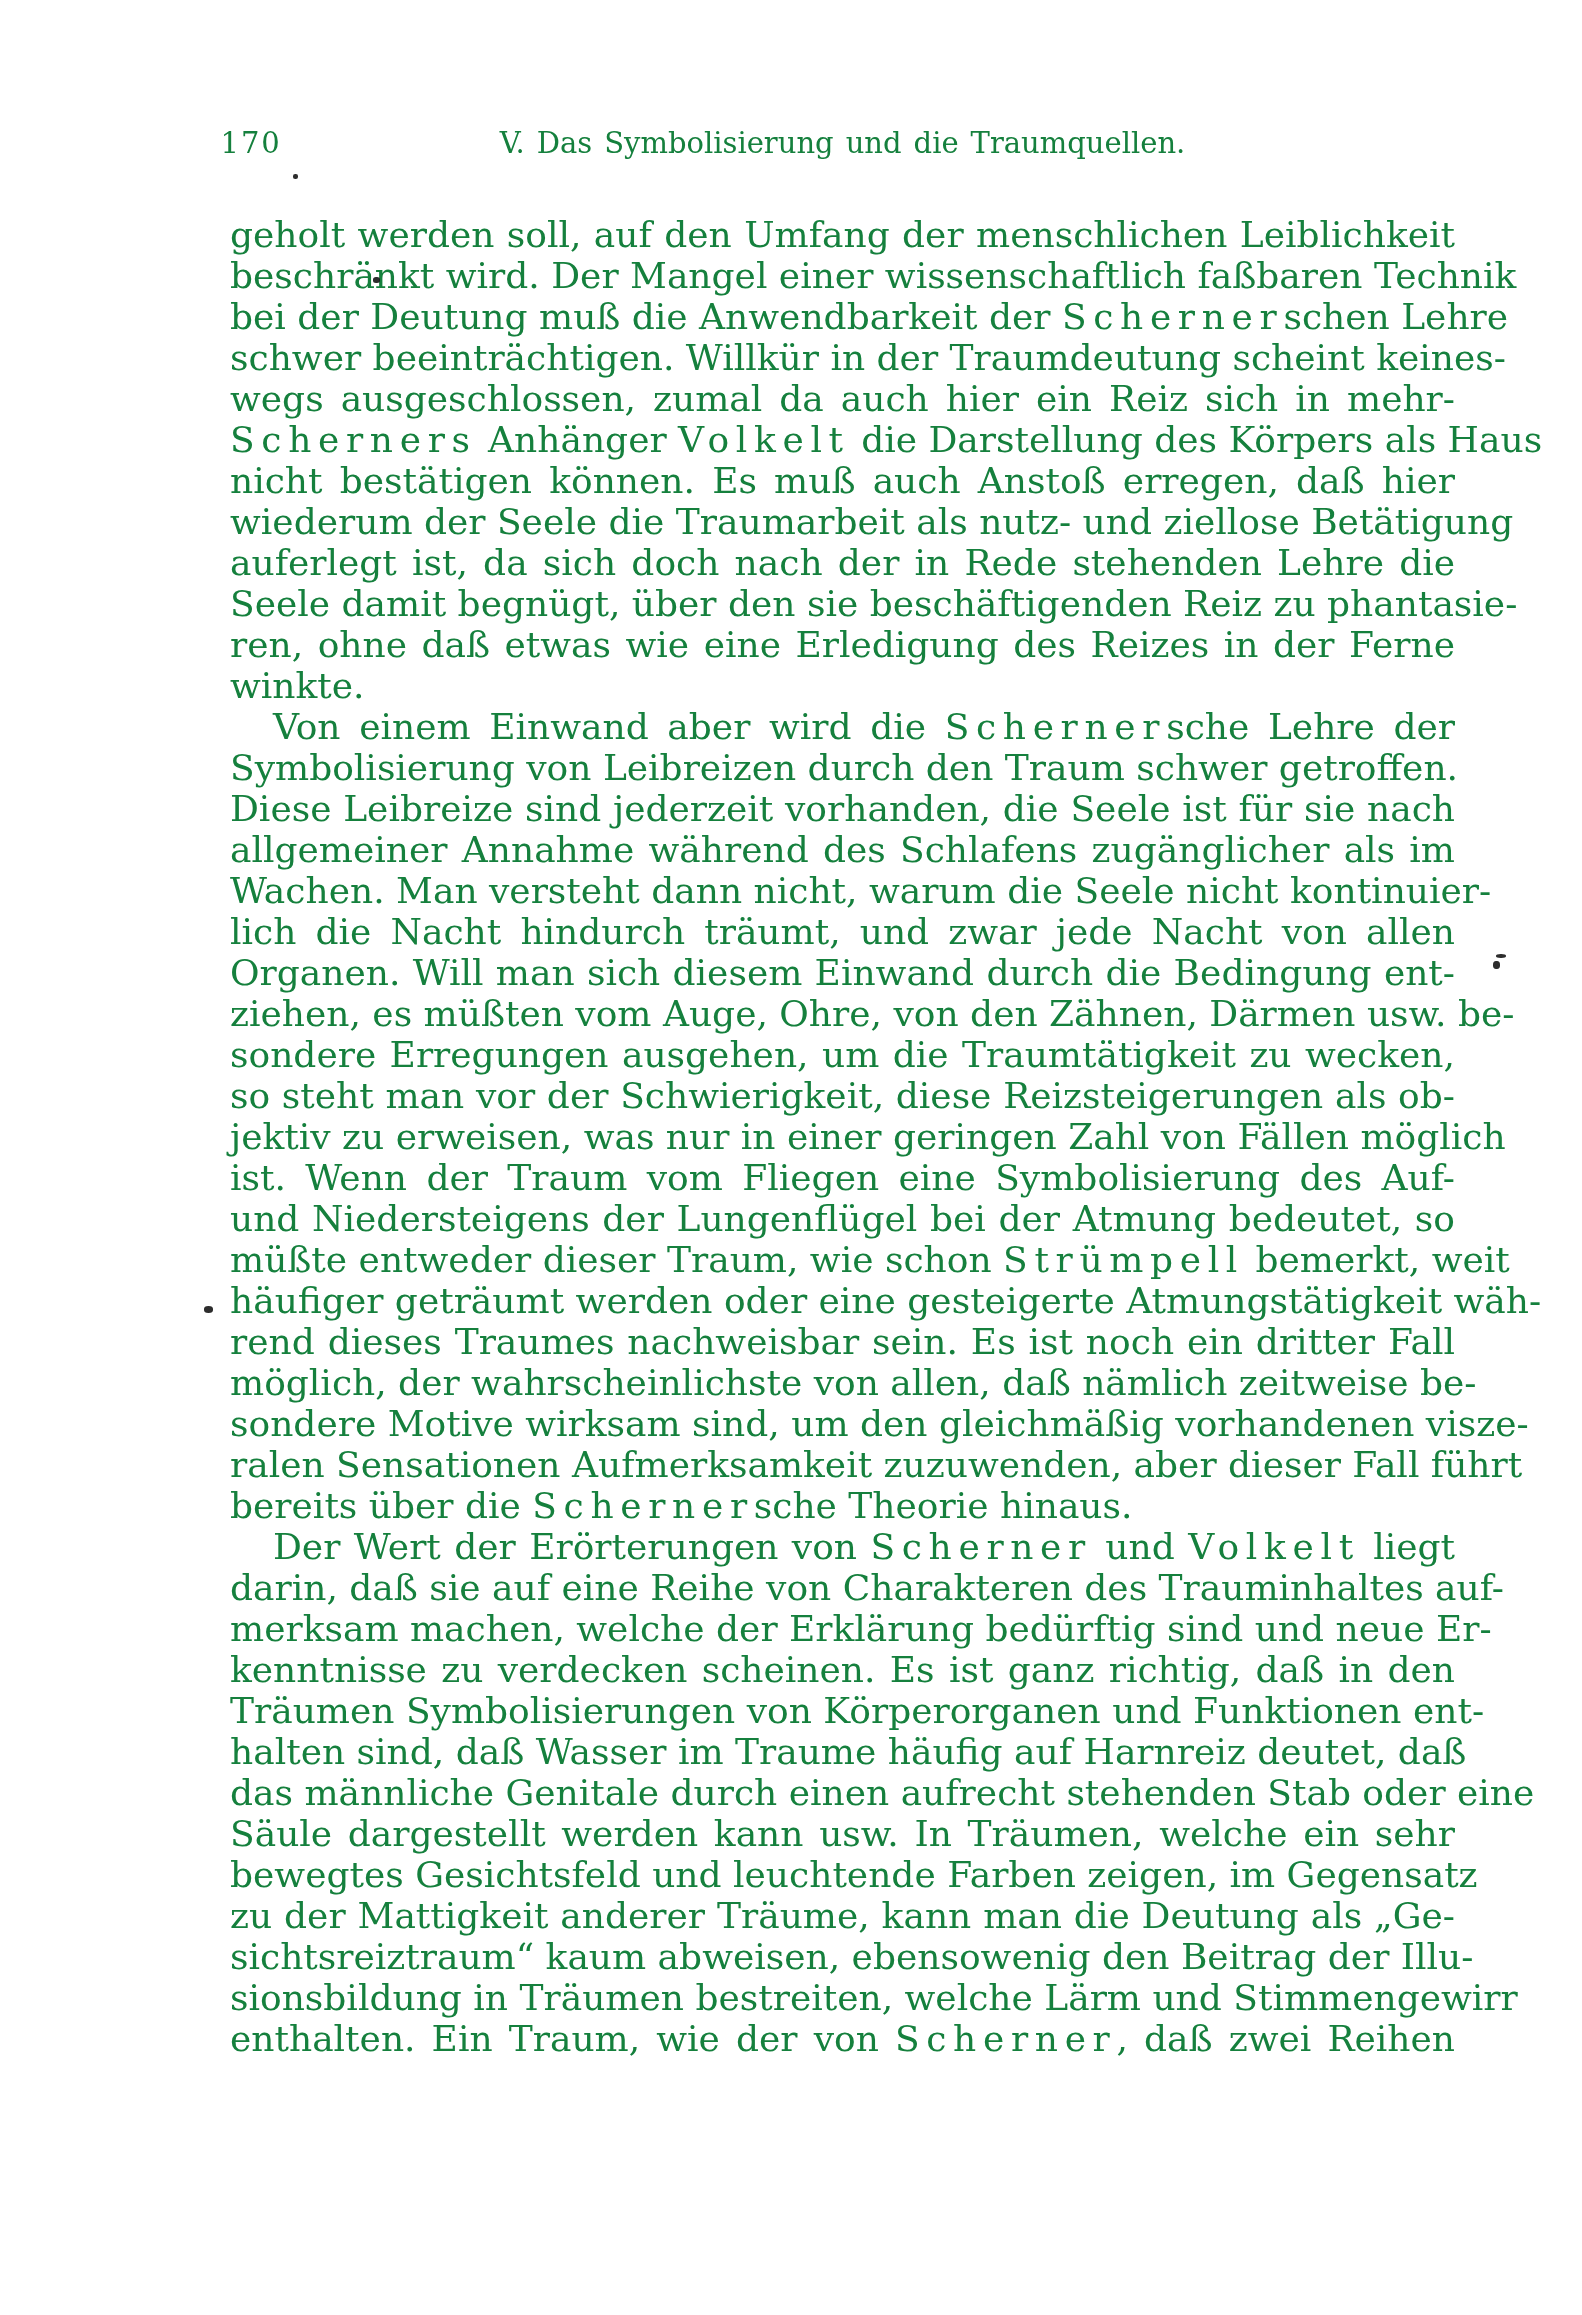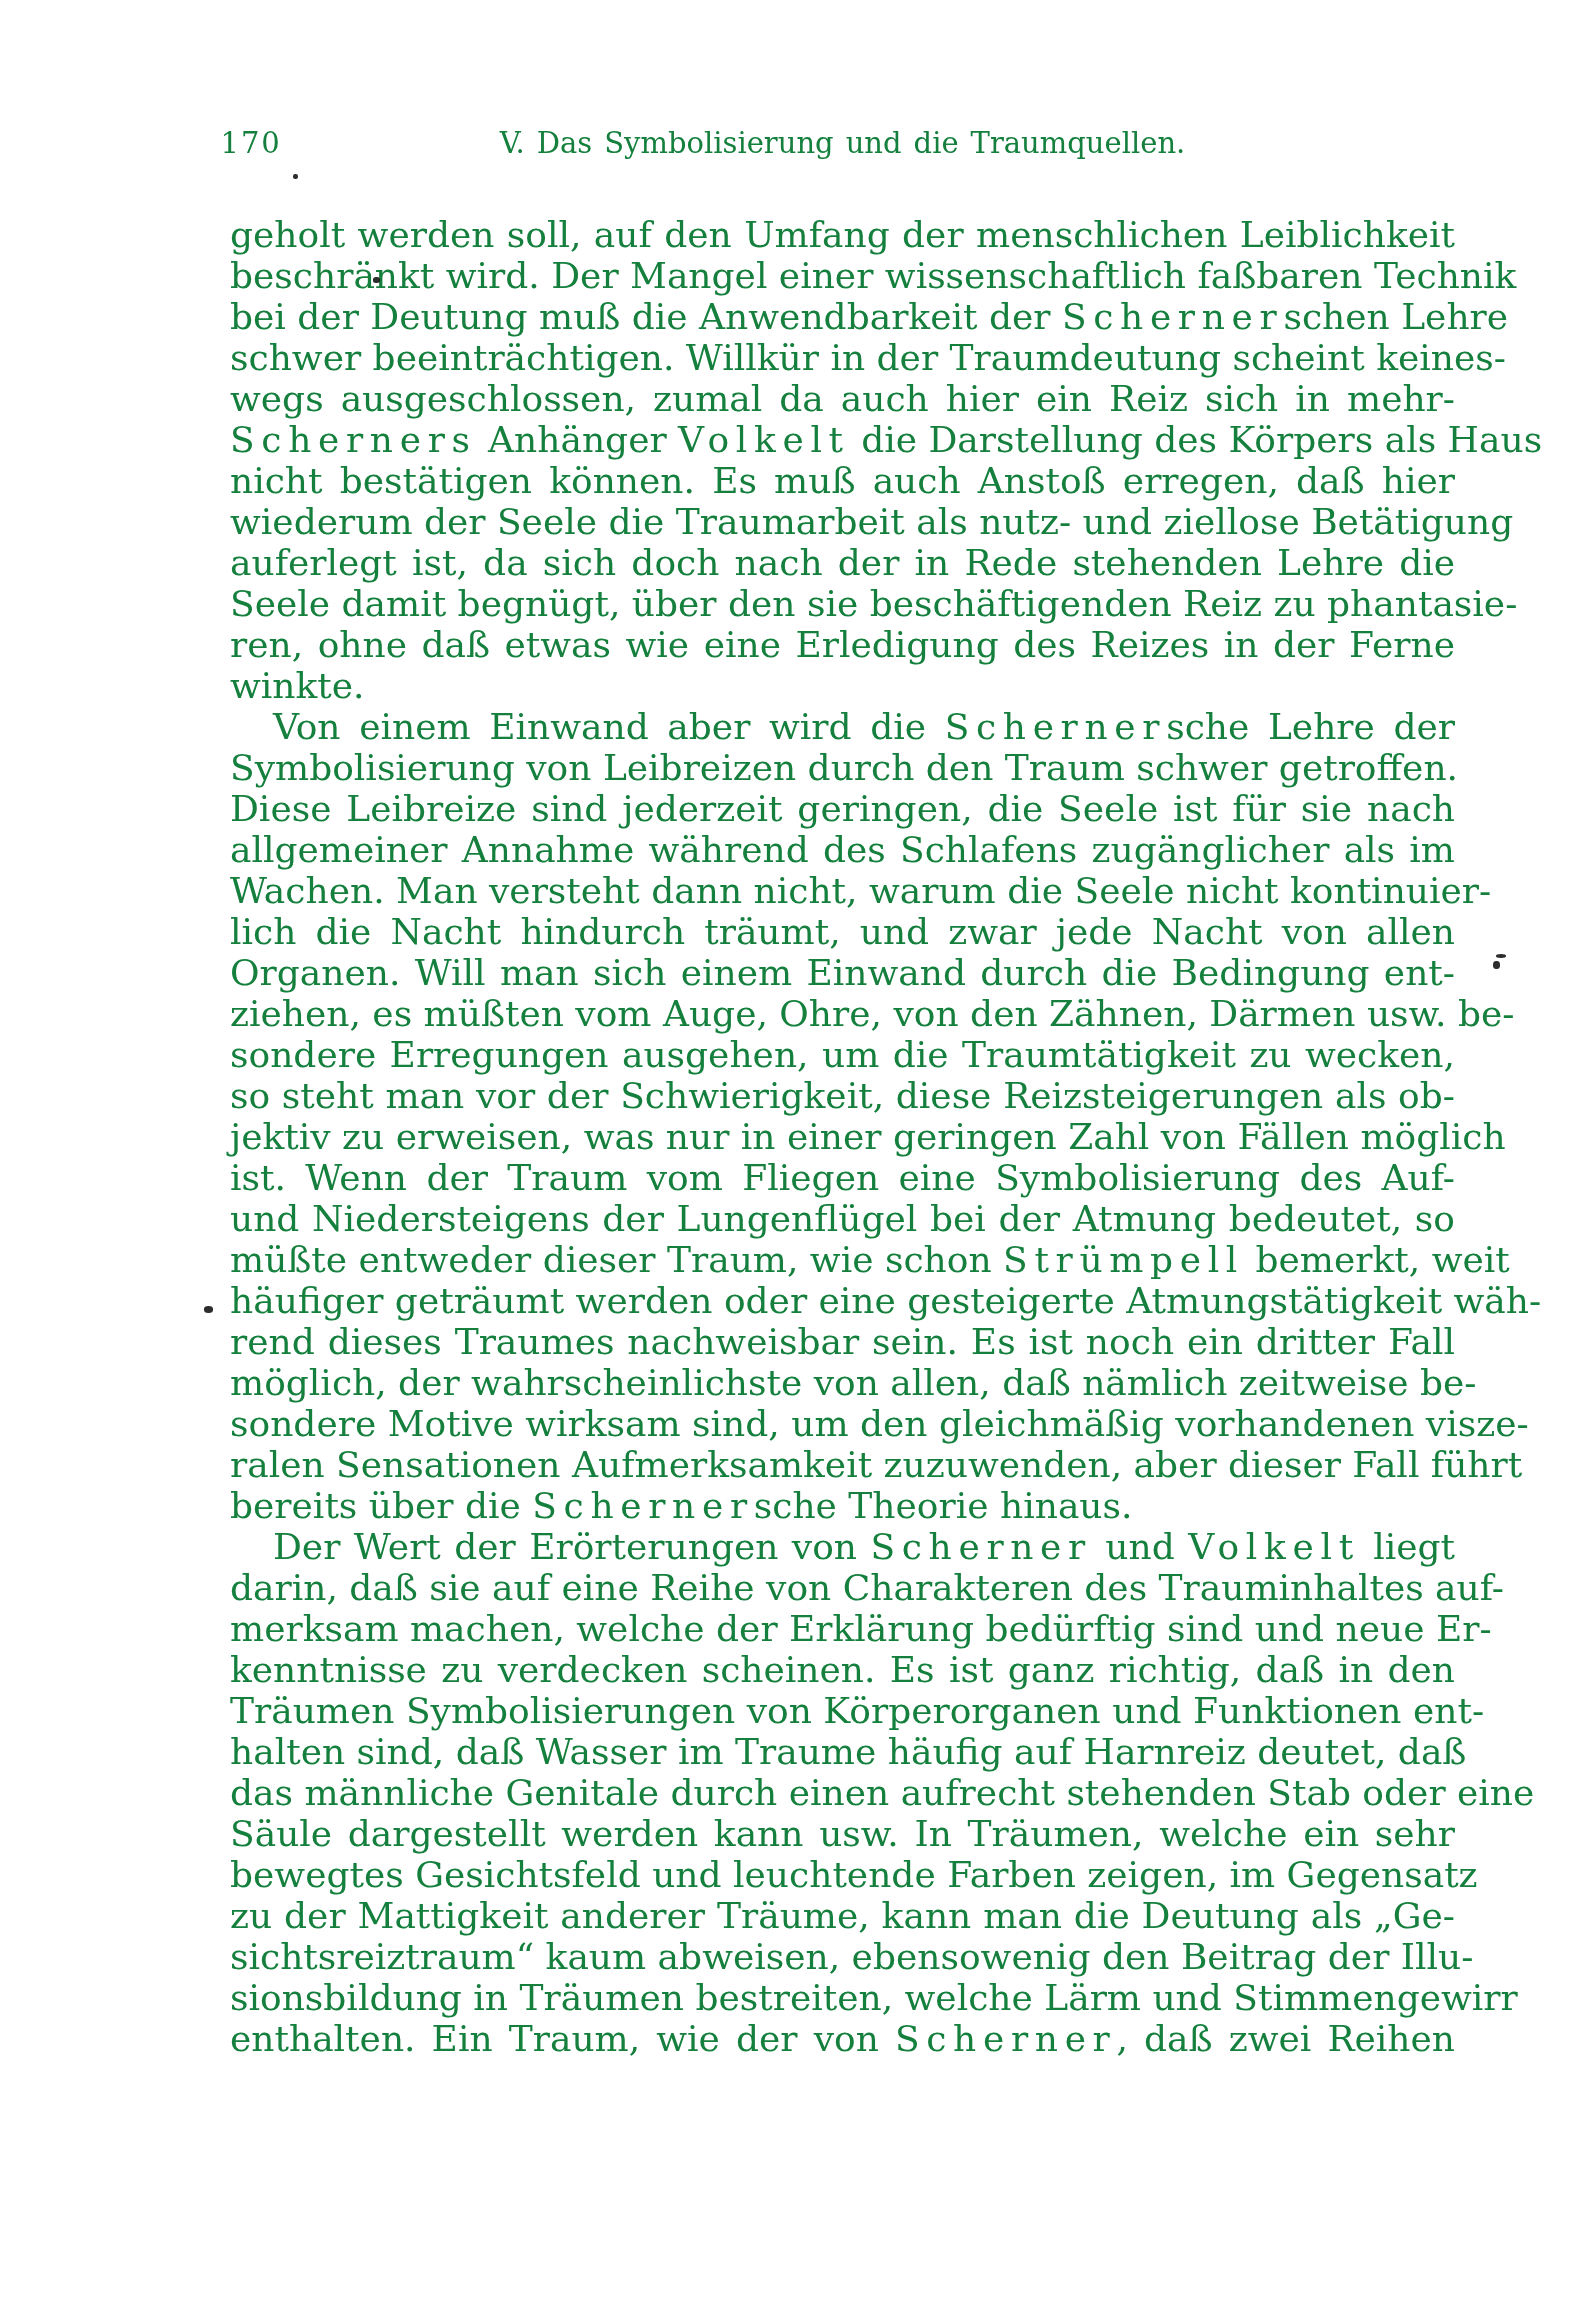--- a/index.html
+++ b/index.html
@@ -84,25 +84,25 @@
       <div class="line"><span class="run">wegs ausgeschlossen, zumal da auch hier ein Reiz sich in mehr-</span></div>
       <div class="line"><span class="sperr">Scherners</span><span class="run"> Anhänger </span><span class="sperr">Volkelt</span><span class="run"> die Darstellung des Körpers als Haus</span></div>
       <div class="line"><span class="run">nicht bestätigen können. Es muß auch Anstoß erregen, daß hier</span></div>
       <div class="line"><span class="run">wiederum der Seele die Traumarbeit als nutz- und ziellose Betätigung</span></div>
       <div class="line"><span class="run">auferlegt ist, da sich doch nach der in Rede stehenden Lehre die</span></div>
       <div class="line"><span class="run">Seele damit begnügt, über den sie beschäftigenden Reiz zu phantasie-</span></div>
       <div class="line"><span class="run">ren, ohne daß etwas wie eine Erledigung des Reizes in der Ferne</span></div>
       <div class="line flush"><span class="run">winkte.</span></div>
       <div class="line indent"><span class="run">Von einem Einwand aber wird die </span><span class="sperr">Scherner</span><span class="run">sche Lehre der</span></div>
       <div class="line"><span class="run">Symbolisierung von Leibreizen durch den Traum schwer getroffen.</span></div>
-      <div class="line"><span class="run">Diese Leibreize sind jederzeit geringen, die Seele ist für sie nach</span></div>
+      <div class="line"><span class="run">Diese Leibreize sind jederzeit vorhanden, die Seele ist für sie nach</span></div>
       <div class="line"><span class="run">allgemeiner Annahme während des Schlafens zugänglicher als im</span></div>
       <div class="line"><span class="run">Wachen. Man versteht dann nicht, warum die Seele nicht kontinuier-</span></div>
       <div class="line"><span class="run">lich die Nacht hindurch träumt, und zwar jede Nacht von allen</span></div>
-      <div class="line"><span class="run">Organen. Will man sich einem Einwand durch die Bedingung ent-</span></div>
+      <div class="line"><span class="run">Organen. Will man sich diesem Einwand durch die Bedingung ent-</span></div>
       <div class="line"><span class="run">ziehen, es müßten vom Auge, Ohre, von den Zähnen, Därmen usw. be-</span></div>
       <div class="line"><span class="run">sondere Erregungen ausgehen, um die Traumtätigkeit zu wecken,</span></div>
       <div class="line"><span class="run">so steht man vor der Schwierigkeit, diese Reizsteigerungen als ob-</span></div>
       <div class="line"><span class="run">jektiv zu erweisen, was nur in einer geringen Zahl von Fällen möglich</span></div>
       <div class="line"><span class="run">ist. Wenn der Traum vom Fliegen eine Symbolisierung des Auf-</span></div>
       <div class="line"><span class="run">und Niedersteigens der Lungenflügel bei der Atmung bedeutet, so</span></div>
       <div class="line"><span class="run">müßte entweder dieser Traum, wie schon </span><span class="sperr">Strümpell</span><span class="run"> bemerkt, weit</span></div>
       <div class="line"><span class="run">häufiger geträumt werden oder eine gesteigerte Atmungstätigkeit wäh-</span></div>
       <div class="line"><span class="run">rend dieses Traumes nachweisbar sein. Es ist noch ein dritter Fall</span></div>
       <div class="line"><span class="run">möglich, der wahrscheinlichste von allen, daß nämlich zeitweise be-</span></div>

